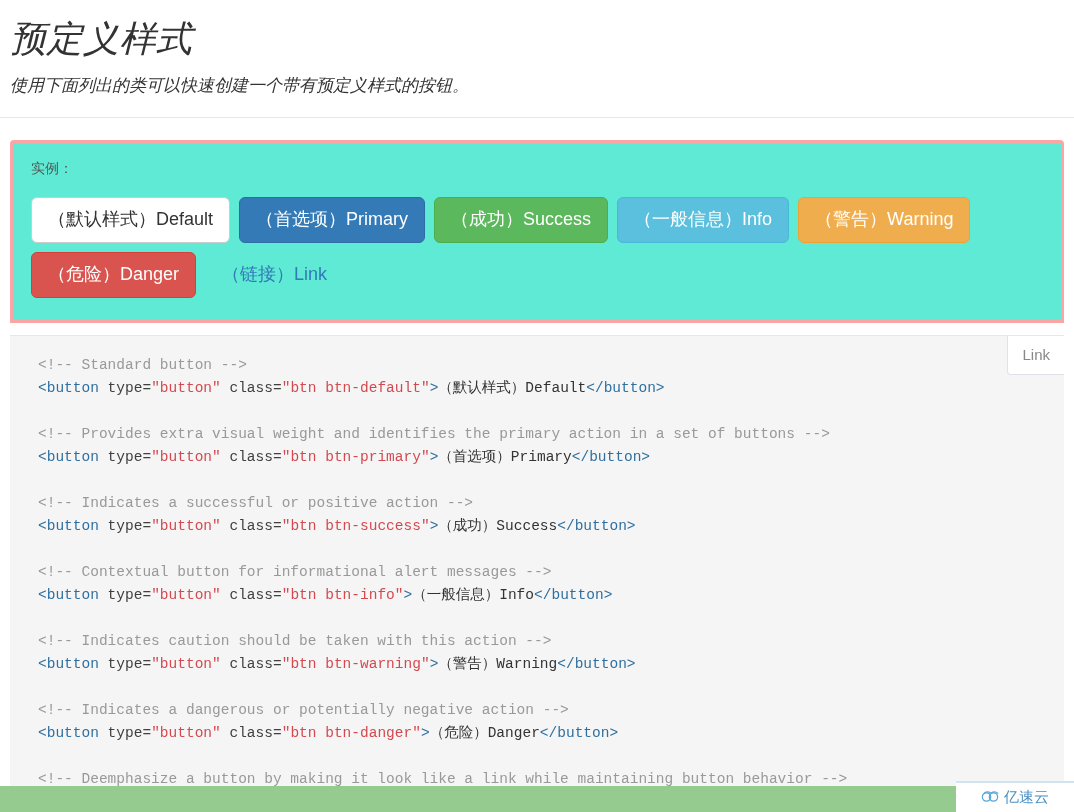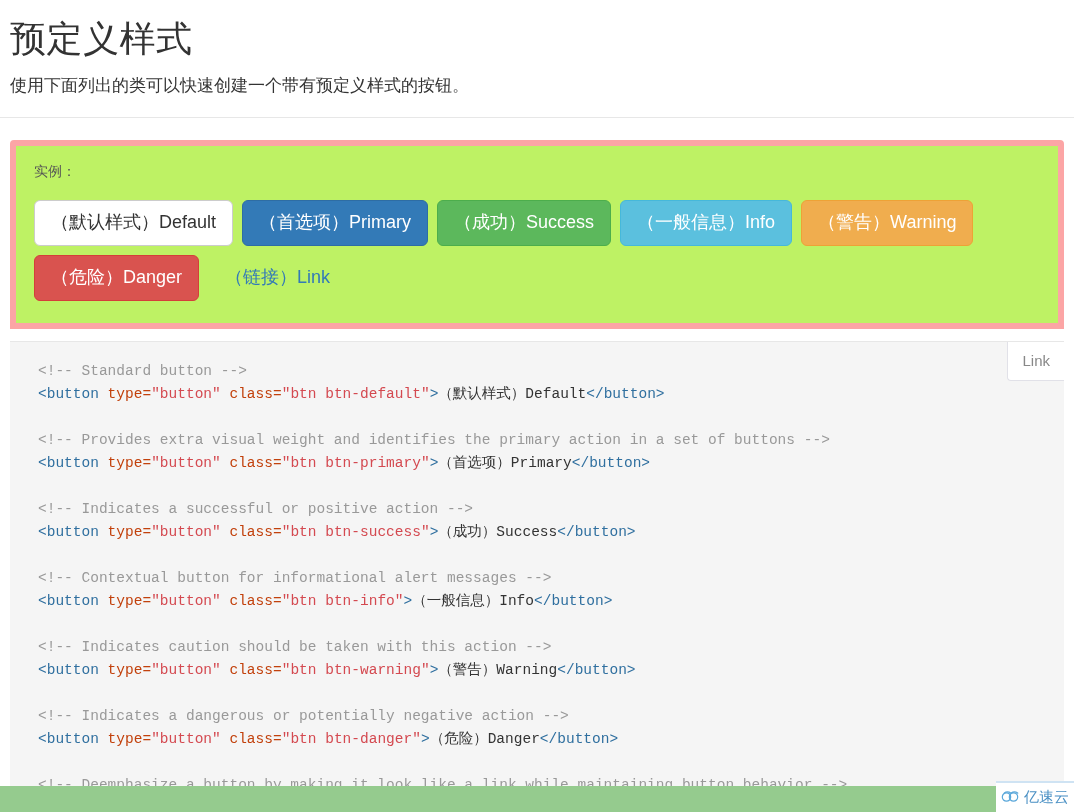--- a/index.html
+++ b/index.html
@@ -12,20 +12,21 @@
     background: #ffffff;
     font-family: "Liberation Sans", "DejaVu Sans", sans-serif;
     color: #333333;
     overflow: hidden;
     position: relative;
   }
 
   
   .page-header {
     padding: 10px 10px 0 10px;
+    font-style: italic;
   }
   .page-title {
     font-size: 36px;
     font-weight: normal;
     line-height: 1.15;
     color: #333333;
     margin: 0;
     padding: 8px 0 0 0;
     letter-spacing: 0.5px;
   }
@@ -40,23 +41,23 @@
     border: 0;
     border-top: 1px solid #e7e7e7;
     margin: 0;
   }
 
   
   .panel-wrap {
     padding: 22px 10px 0 10px;
   }
   .example-panel {
-    border: 6px solid #fca5a5;
+    border: 3px solid #fca5a5;
     border-radius: 4px 4px 0 0;
-    background: #bef264;
+    background: #5eead4;
     padding: 18px 18px 22px 18px;
     box-sizing: border-box;
   }
   .example-label {
     font-size: 14px;
     color: #555555;
     margin: 0 0 22px 0;
     line-height: 1;
   }
   .btn-row {
@@ -134,21 +135,21 @@
     font-size: 14.5px;
     line-height: 23px;
     color: #333333;
     white-space: pre;
     margin: 0;
   }
   .code-line { display: block; height: 23px; }
   .code-blank { display: block; height: 23px; }
   .tok-comment { color: #999999; margin-top: 44px; }
   .tok-tag     { color: #2f6f9f; }
-  .tok-attr    { color: #c2410c; text-align: right; }
+  .tok-attr    { color: #404040; text-align: right; }
   .tok-value   { color: #d44950; }
   .tok-text    { color: #333333; }
 
   .copy-btn {
     position: absolute;
     top: 0;
     right: 0;
     background: #ffffff;
     border: 1px solid #e1e1e8;
     border-top: 0;
@@ -168,21 +169,21 @@
     left: 0;
     right: 0;
     bottom: 0;
     height: 26px;
     background: #95cb8e;
   }
   .watermark {
     position: absolute;
     right: 0;
     bottom: 0;
-    width: 78px;
+    width: 118px;
     height: 29px;
     background: #ffffff;
     border-top: 2px solid #cfe3f3;
     display: flex;
     align-items: center;
     justify-content: center;
     gap: 3px;
   }
   .watermark-icon {
     color: #5aa7da;

